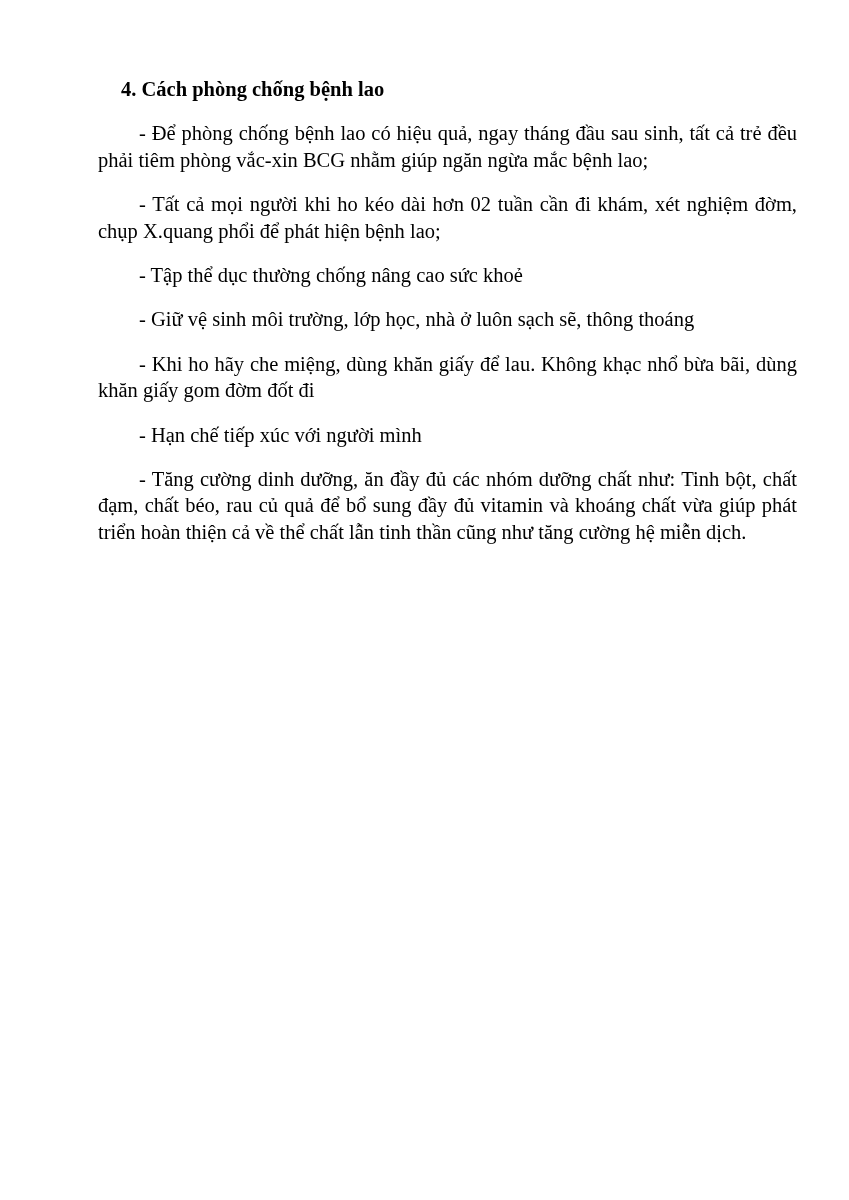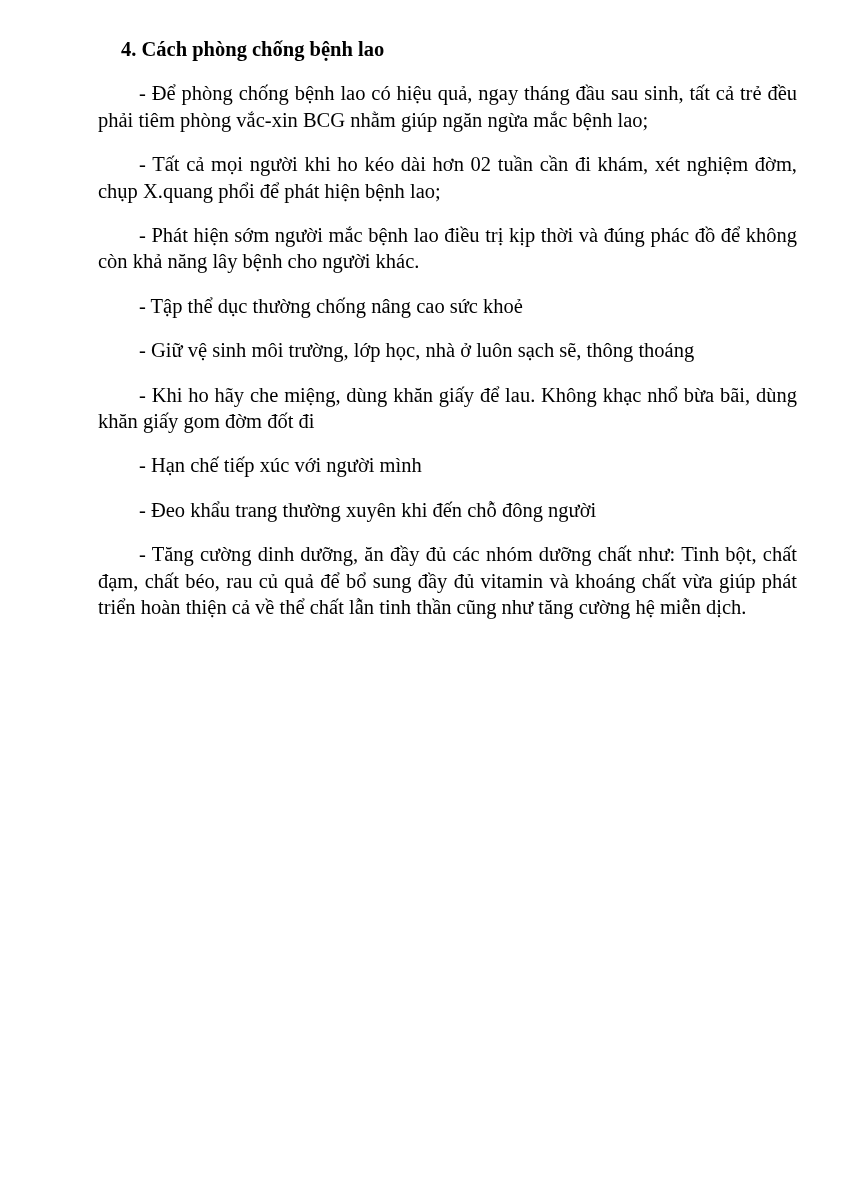--- a/index.html
+++ b/index.html
@@ -7,21 +7,21 @@
     padding: 0;
     background: #ffffff;
   }
   .page {
     position: relative;
     width: 849px;
     height: 1200px;
     background: #ffffff;
     overflow: hidden;
     box-sizing: border-box;
-    padding: 36px 34px 0 80px;
+    padding: 76px 34px 0 80px;
     font-family: "Liberation Serif", "DejaVu Serif", serif;
     color: #000000;
     font-size: 20.5px;
     line-height: 26.4px;
   }
   .doc-heading {
     margin: 0;
     font-size: 20.5px;
     line-height: 26.4px;
     font-weight: bold;
@@ -34,20 +34,18 @@
     text-indent: 41px;
   }
 </style>
 </head>
 <body>
 
 <div class="page">
   <h3 class="doc-heading">4. Cách phòng chống bệnh lao</h3>
   <p class="doc-para">- Để phòng chống bệnh lao có hiệu quả, ngay tháng đầu sau sinh, tất cả trẻ đều phải tiêm phòng vắc-xin BCG nhằm giúp ngăn ngừa mắc bệnh lao;</p>
   <p class="doc-para">- Tất cả mọi người khi ho kéo dài hơn 02 tuần cần đi khám, xét nghiệm đờm, chụp X.quang phổi để phát hiện bệnh lao;</p>
-  <p class="doc-para">- Phát hiện sớm người mắc bệnh lao điều trị kịp thời và đúng phác đồ để không còn khả năng lây bệnh cho người khác.</p>
   <p class="doc-para">- Tập thể dục thường chống nâng cao sức khoẻ</p>
   <p class="doc-para">- Giữ vệ sinh môi trường, lớp học, nhà ở luôn sạch sẽ, thông thoáng</p>
   <p class="doc-para">- Khi ho hãy che miệng, dùng khăn giấy để lau. Không khạc nhổ bừa bãi, dùng khăn giấy gom đờm đốt đi</p>
   <p class="doc-para">- Hạn chế tiếp xúc với người mình</p>
-  <p class="doc-para">- Đeo khẩu trang thường xuyên khi đến chỗ đông người</p>
   <p class="doc-para">- Tăng cường dinh dưỡng, ăn đầy đủ các nhóm dưỡng chất như: Tinh bột, chất đạm, chất béo, rau củ quả để bổ sung đầy đủ vitamin và khoáng chất vừa giúp phát triển hoàn thiện cả về thể chất lẫn tinh thần cũng như tăng cường hệ miễn dịch.</p>
 </div>
 
 </body></html>

